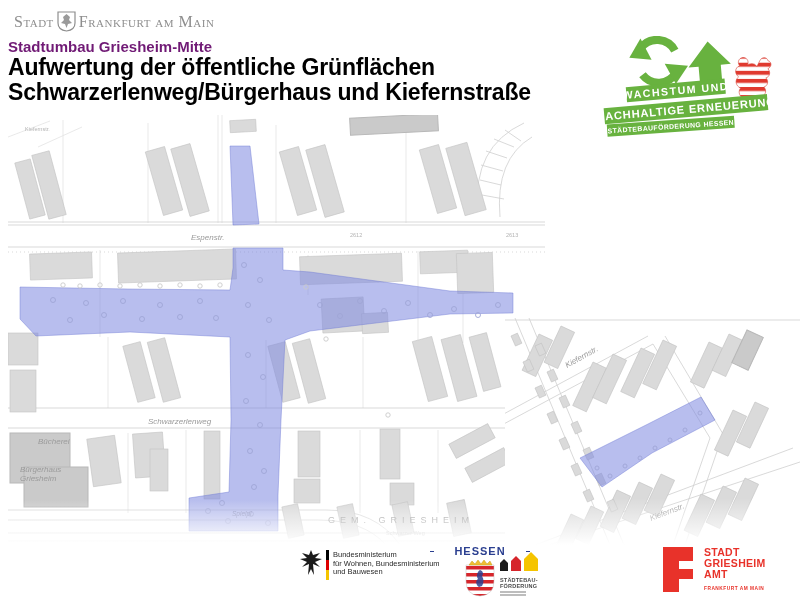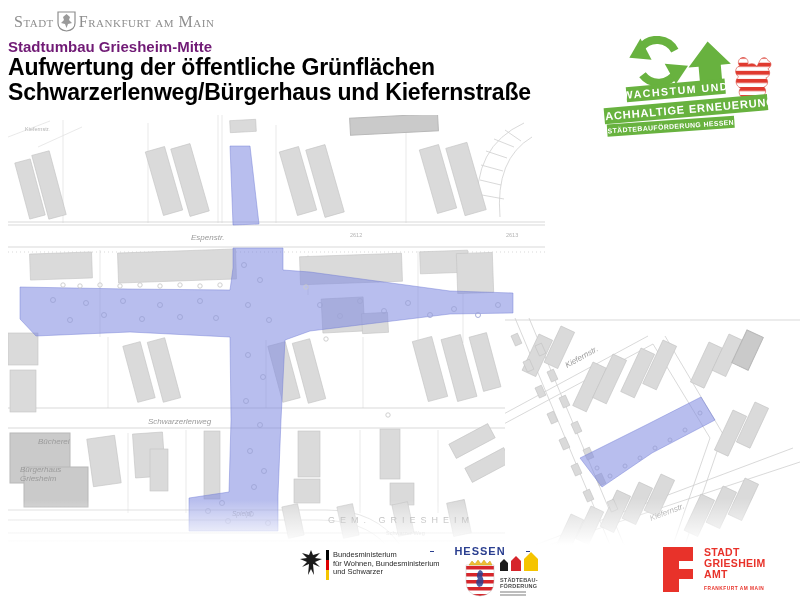--- a/index.html
+++ b/index.html
@@ -315,21 +315,21 @@
         <polygon points="11,1 13,6 20,4 15,9 22,10 15,13 20,18 13,15 14,26 11,20 8,26 9,15 2,18 7,13 0,10 7,9 2,4 9,6" fill="#1a1a1a"></polygon>
       </svg>
       <div class="tricolor">
         <div style="background:#000"></div>
           <div style="background:#d00"></div>
           <div style="background:#f5c400"></div>
       </div>
       <div class="bund-text">
         <div>Bundesministerium</div>
         <div>für Wohnen, Bundesministerium</div>
-        <div>und Schwarzer</div>
+        <div>und Bauwesen</div>
       </div>
     </div>
 
     <div class="hessen">
       <div class="hessen-title">
         <span class="hline"></span>
         <span>HESSEN</span>
         <span class="hline"></span>
       </div>
       <svg width="30" height="38" viewBox="0 0 30 38">

